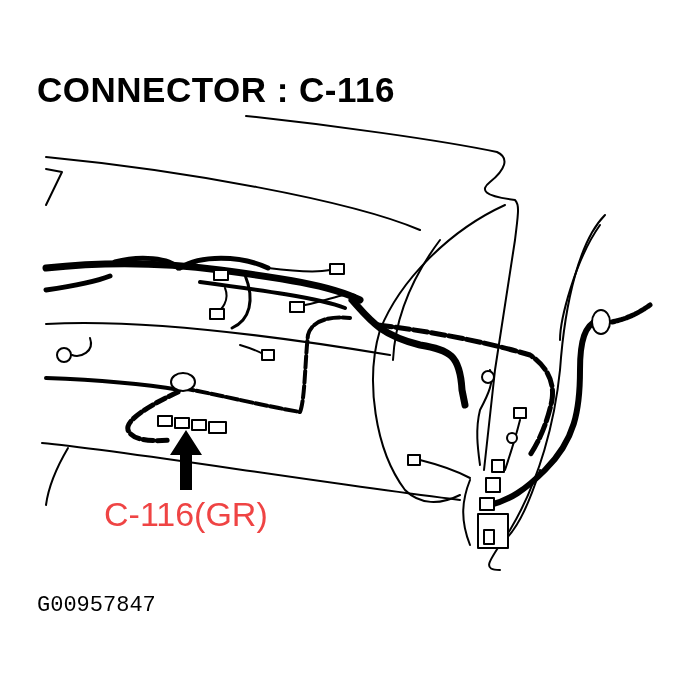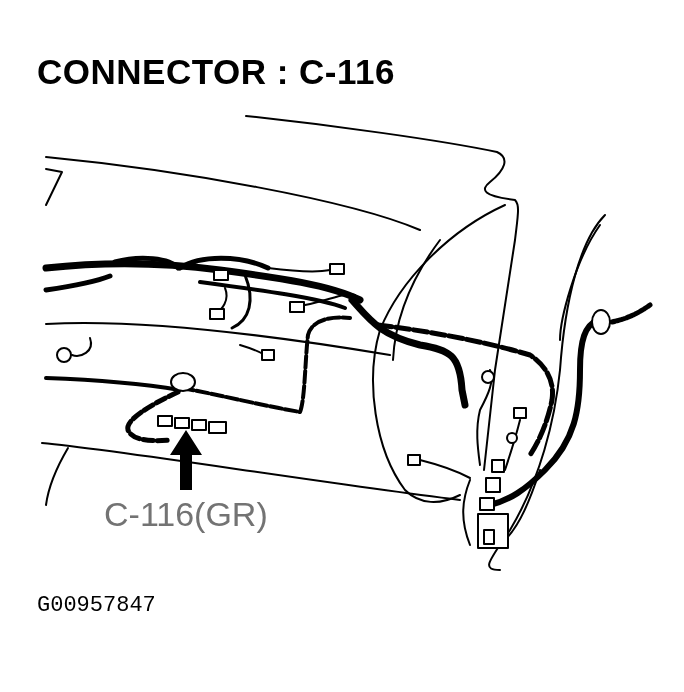--- a/index.html
+++ b/index.html
@@ -1,26 +1,26 @@
 <!DOCTYPE html>
 <html><head>
   <meta charset="utf-8">
   <style>
     html, body { margin: 0; padding: 0; background: #ffffff; }
     body { width: 684px; height: 692px; position: relative; overflow: hidden; font-family: "Liberation Sans", sans-serif; }
     .title {
-      position: absolute; left: 37px; top: 52px;
+      position: absolute; left: 37px; top: 70px;
       font-family: "Liberation Sans", sans-serif; font-weight: bold;
       font-size: 35px; letter-spacing: 0.5px; color: #000;
       line-height: 40px; white-space: nowrap;
     }
     .callout {
       position: absolute; left: 104px; top: 494px;
       font-family: "Liberation Sans", sans-serif;
-      font-size: 34px; color: #737373; line-height: 40px; white-space: nowrap;
+      font-size: 34px; color: #ef4444; line-height: 40px; white-space: nowrap;
     }
     .figid {
       position: absolute; left: 37px; top: 593px;
       font-family: Liberation Mono, monospace;
       font-size: 22px; color: #000; line-height: 26px; white-space: nowrap;
     }
     svg.art { position: absolute; left: 0; top: 0; }
   </style>
 </head>
 <body>

